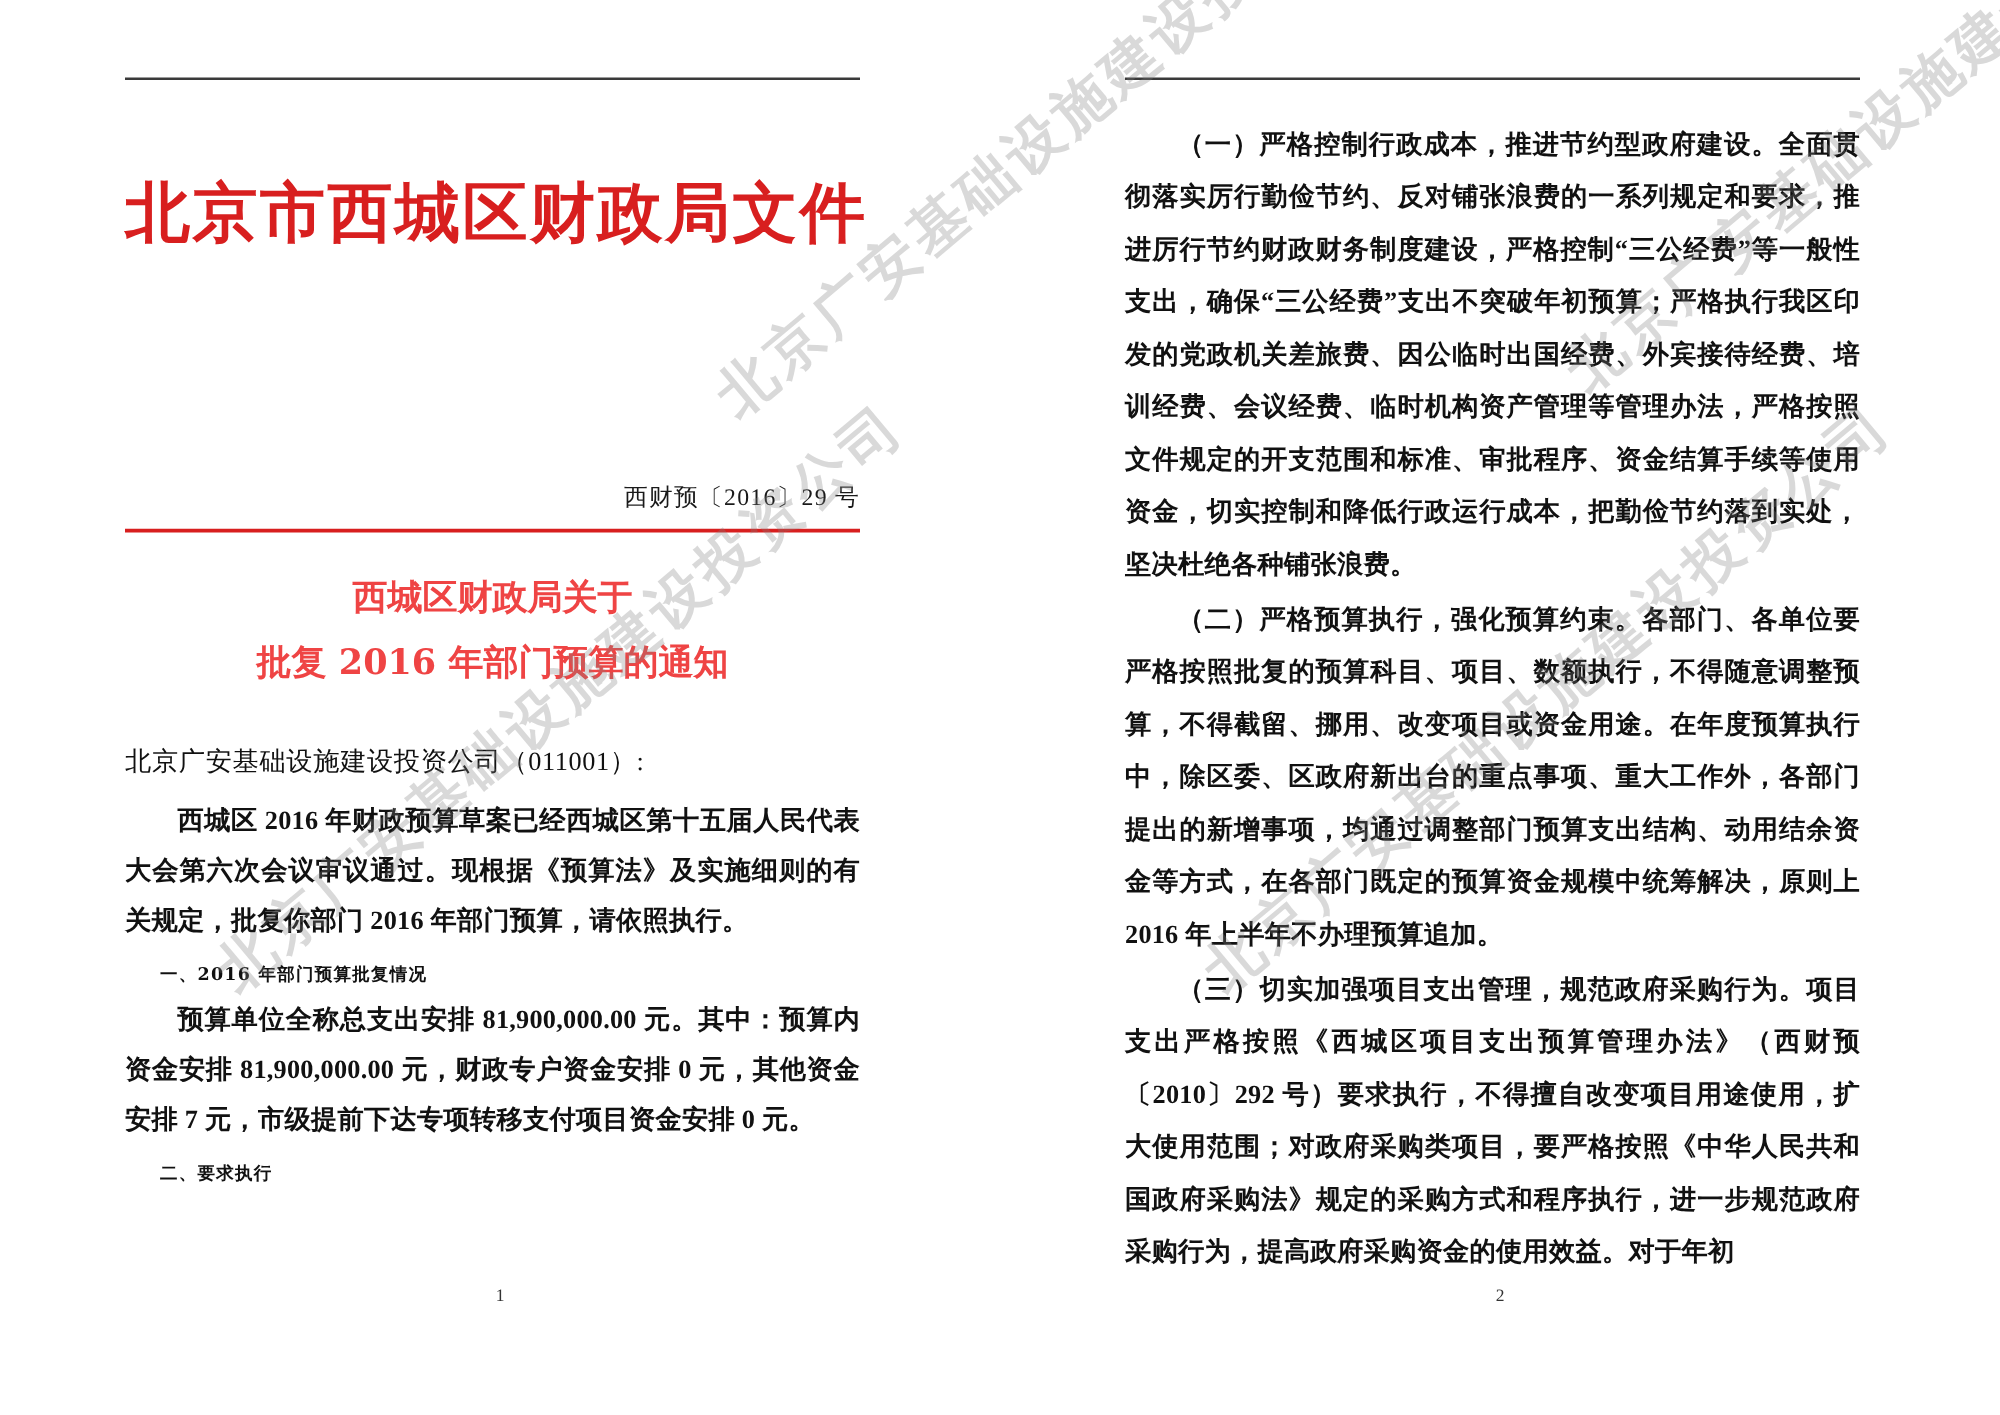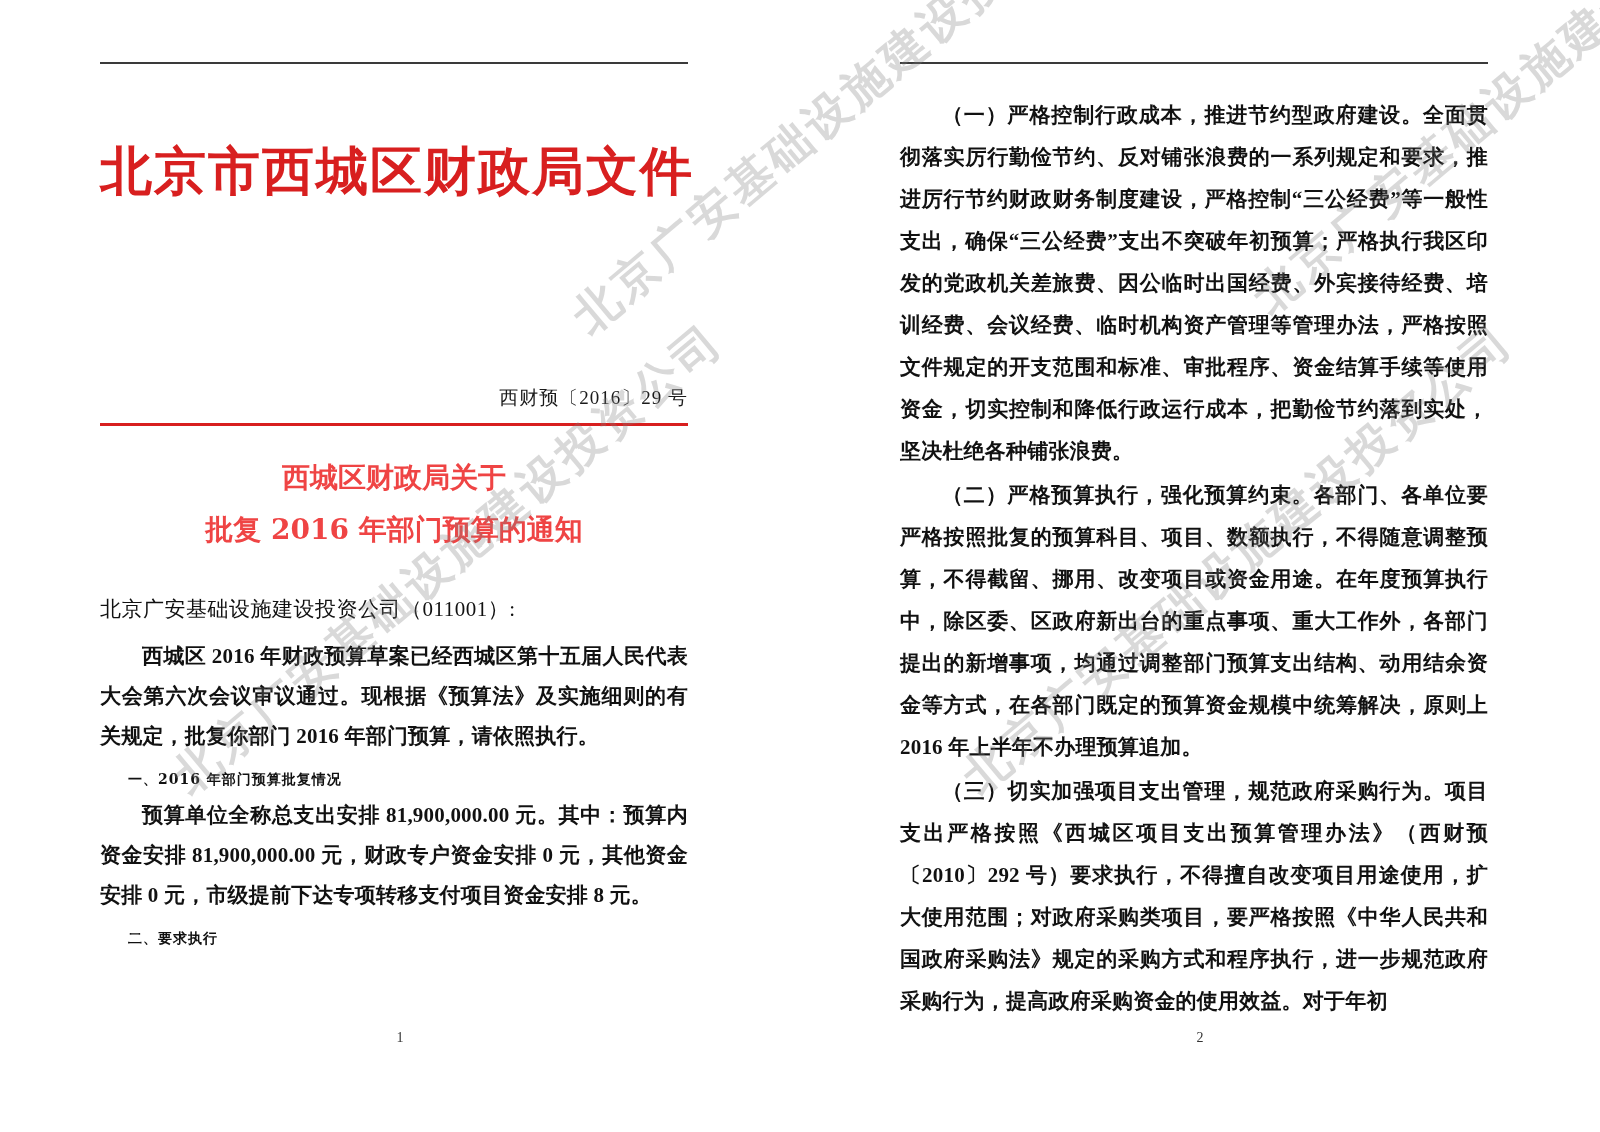--- a/index.html
+++ b/index.html
@@ -153,21 +153,21 @@
       <div>西城区财政局关于</div>
       <div>批复 2016 年部门预算的通知</div>
     </div>
 
     <div class="recipient">北京广安基础设施建设投资公司（011001）:</div>
 
     <p class="body indent">西城区 2016 年财政预算草案已经西城区第十五届人民代表大会第六次会议审议通过。现根据《预算法》及实施细则的有关规定，批复你部门 2016 年部门预算，请依照执行。</p>
 
     <p class="heading">一、2016 年部门预算批复情况</p>
 
-    <p class="body indent">预算单位全称总支出安排 81,900,000.00 元。其中：预算内资金安排 81,900,000.00 元，财政专户资金安排 0 元，其他资金安排 0 元，市级提前下达专项转移支付项目资金安排 8 元。</p>
+    <p class="body indent">预算单位全称总支出安排 81,900,000.00 元。其中：预算内资金安排 81,900,000.00 元，财政专户资金安排 0 元，其他资金安排 7 元，市级提前下达专项转移支付项目资金安排 0 元。</p>
 
     <p class="heading">二、要求执行</p>
 
     <div class="page-num">1</div>
   </div>
 
   <div class="page page-right">
     <div class="rule-top"></div>
 
     <p class="body indent" style="margin-top:30px">（一）严格控制行政成本，推进节约型政府建设。全面贯彻落实厉行勤俭节约、反对铺张浪费的一系列规定和要求，推进厉行节约财政财务制度建设，严格控制“三公经费”等一般性支出，确保“三公经费”支出不突破年初预算；严格执行我区印发的党政机关差旅费、因公临时出国经费、外宾接待经费、培训经费、会议经费、临时机构资产管理等管理办法，严格按照文件规定的开支范围和标准、审批程序、资金结算手续等使用资金，切实控制和降低行政运行成本，把勤俭节约落到实处，坚决杜绝各种铺张浪费。</p>

